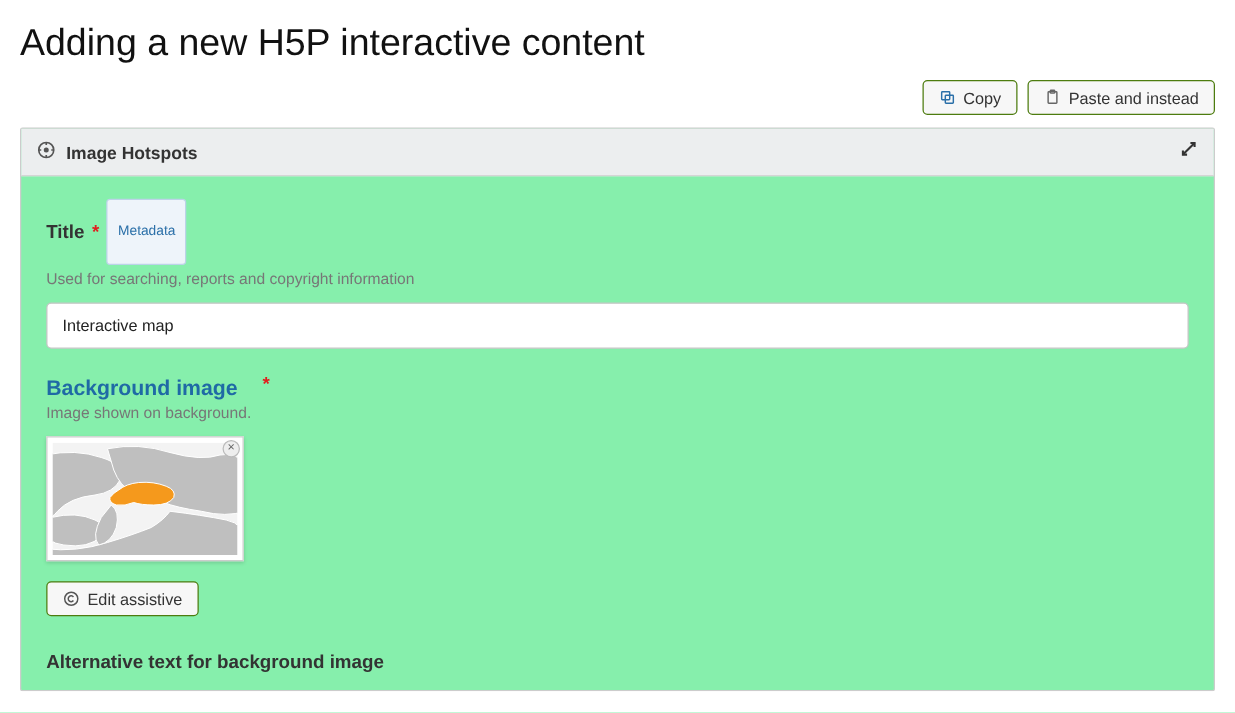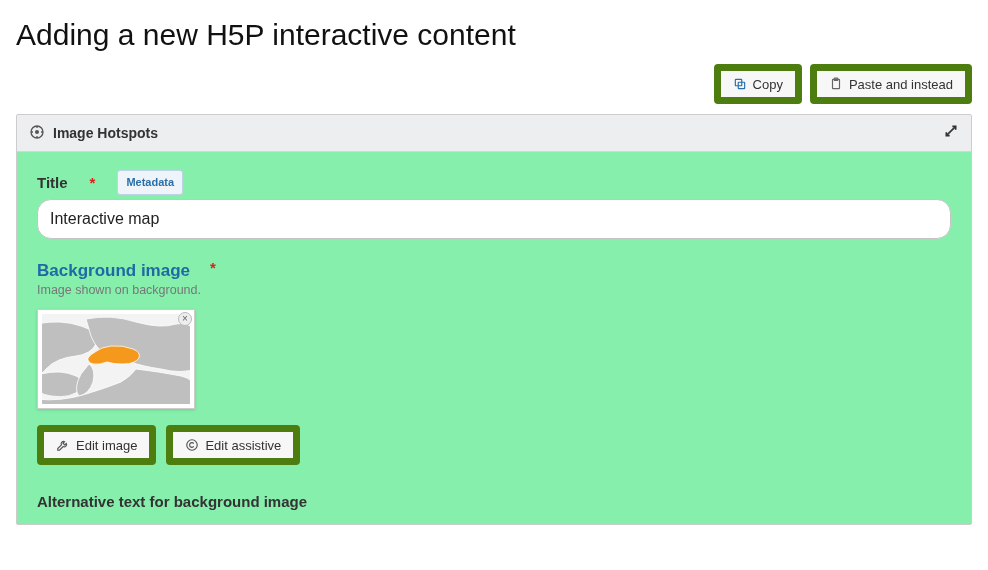--- a/index.html
+++ b/index.html
@@ -20,21 +20,21 @@
     display: flex;
     gap: 8px;
     justify-content: flex-end;
     margin-bottom: 10px;
   }
   .btn {
     display: inline-flex;
     align-items: center;
     gap: 6px;
     background: #f7f7f7;
-    border: 7px solid #4d7c0f;
+    border: 1px solid #4d7c0f;
     border-radius: 4px;
     padding: 6px 12px;
     font-size: 13px;
     color: #333;
     cursor: pointer;
     line-height: 1;
   }
   .btn svg { display: block; }
   .panel {
     border: 1px solid #ccc;
@@ -56,51 +56,51 @@
     font-weight: 600;
     font-size: 14px;
     color: #333;
   }
   .panel-body {
     padding: 18px 20px 10px 20px;
   }
   .field-label-row {
     display: flex;
     align-items: center;
-    gap: 22px;
+    gap: 6px;
     margin-bottom: 4px;
   }
   .field-label {
     font-weight: 700;
     font-size: 15px;
     color: #333;
   }
   .required { color: #e11d1d; font-weight: 700; font-size: 15px; }
   .meta-badge {
     border: 1px solid #bcd3e8;
     background: #eef4fa;
     color: #2a6fa8;
     font-size: 11px;
-    font-weight: 700;
-    padding: 4px 8px;
+    font-weight: 400;
+    padding: 18px 8px;
     border-radius: 3px;
     cursor: pointer;
     line-height: 1.4;
   }
   .field-desc {
     font-size: 12.5px;
     color: #777;
     margin-bottom: 12px;
   }
   .text-input {
     width: 100%;
-    font-size: 16px;
+    font-size: 13px;
     padding: 10px 12px;
     border: 1px solid #c5c5c5;
-    border-radius: 14px;
+    border-radius: 4px;
     font-family: "Segoe UI", Tahoma, Geneva, Verdana, sans-serif;
     color: #222;
     margin-bottom: 22px;
   }
   .section-label {
     font-weight: 700;
     font-size: 17px;
     color: #1f6aa5;
     margin-bottom: 2px;
     display: inline-flex;
@@ -201,20 +201,21 @@
     </span>
   </div>
 
   <div class="panel-body">
 
     <div class="field-label-row">
       <span class="field-label">Title</span>
       <span class="required">*</span>
       <span class="meta-badge">Metadata</span>
     </div>
+    <div class="field-desc">Used for searching, reports and copyright information</div>
     <input type="text" class="text-input" value="Interactive map" style="">
 
     <div class="section-label">
       <span>Background image</span>
       <span class="required">*</span>
     </div>
     <div class="field-desc" style="margin-bottom:0;">Image shown on background.</div>
 
     <div class="thumb-wrap">
       <span class="thumb-close">×</span>
@@ -227,28 +228,20 @@
           <path class="map-land" d="M0 60 Q20 55 35 62 Q45 66 40 75 Q30 85 10 82 Q-5 80 -5 70 Z"></path>
           <path class="map-land" d="M95 55 Q120 58 140 62 Q155 65 155 80 L155 95 L-5 95 L-5 85 Q20 88 45 80 Q65 74 80 68 Q90 62 95 55 Z"></path>
           <path class="map-land" d="M48 50 Q55 55 52 68 Q48 80 38 82 Q32 75 40 60 Z"></path>
 
           <path class="map-highlight" d="M54 38 Q60 33 70 32 Q82 31 92 35 Q100 38 98 44 Q94 50 82 50 Q72 50 66 48 Q59 51 52 50 Q46 48 47 44 Q50 40 54 38 Z"></path>
         </svg>
       </div>
     </div>
 
     <div class="btn-row">
-      <button class="btn">
-        <span>
-          <svg width="14" height="14" viewBox="0 0 24 24" fill="none" stroke="#555" stroke-width="2">
-            <path d="M14.7 6.3a4 4 0 0 0-5.4 5.4L3 18v3h3l6.3-6.3a4 4 0 0 0 5.4-5.4L15 12l-3-3 2.7-2.7z"></path>
-          </svg>
-        </span>
-        <span>Edit image</span>
-      </button>
       <button class="btn">
         <span>
           <svg width="14" height="14" viewBox="0 0 24 24" fill="none" stroke="#555" stroke-width="2">
             <circle cx="12" cy="12" r="9"></circle>
             <path d="M15 9.5a4 4 0 1 0 0 5"></path>
           </svg>
         </span>
         <span>Edit assistive</span>
       </button>
     </div>

